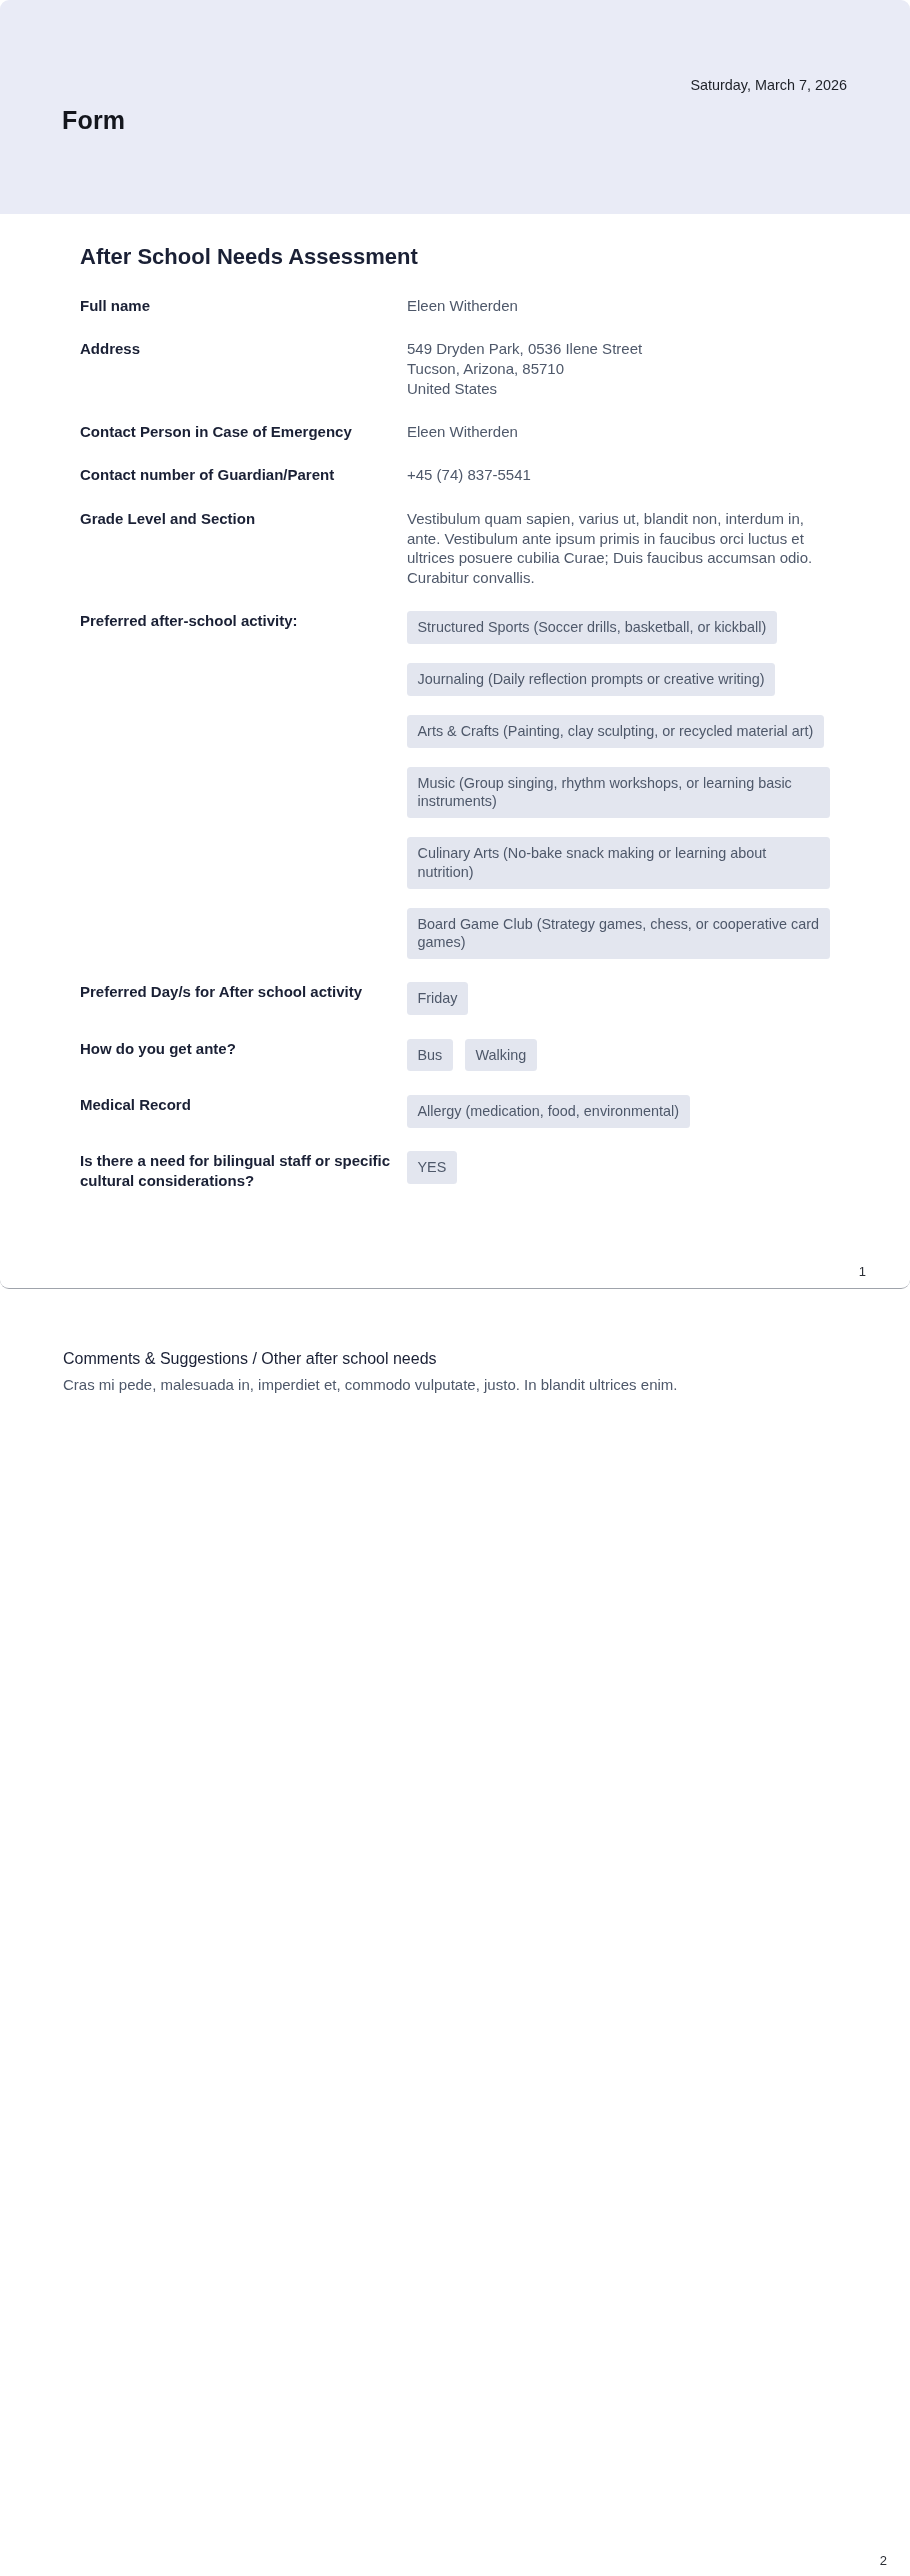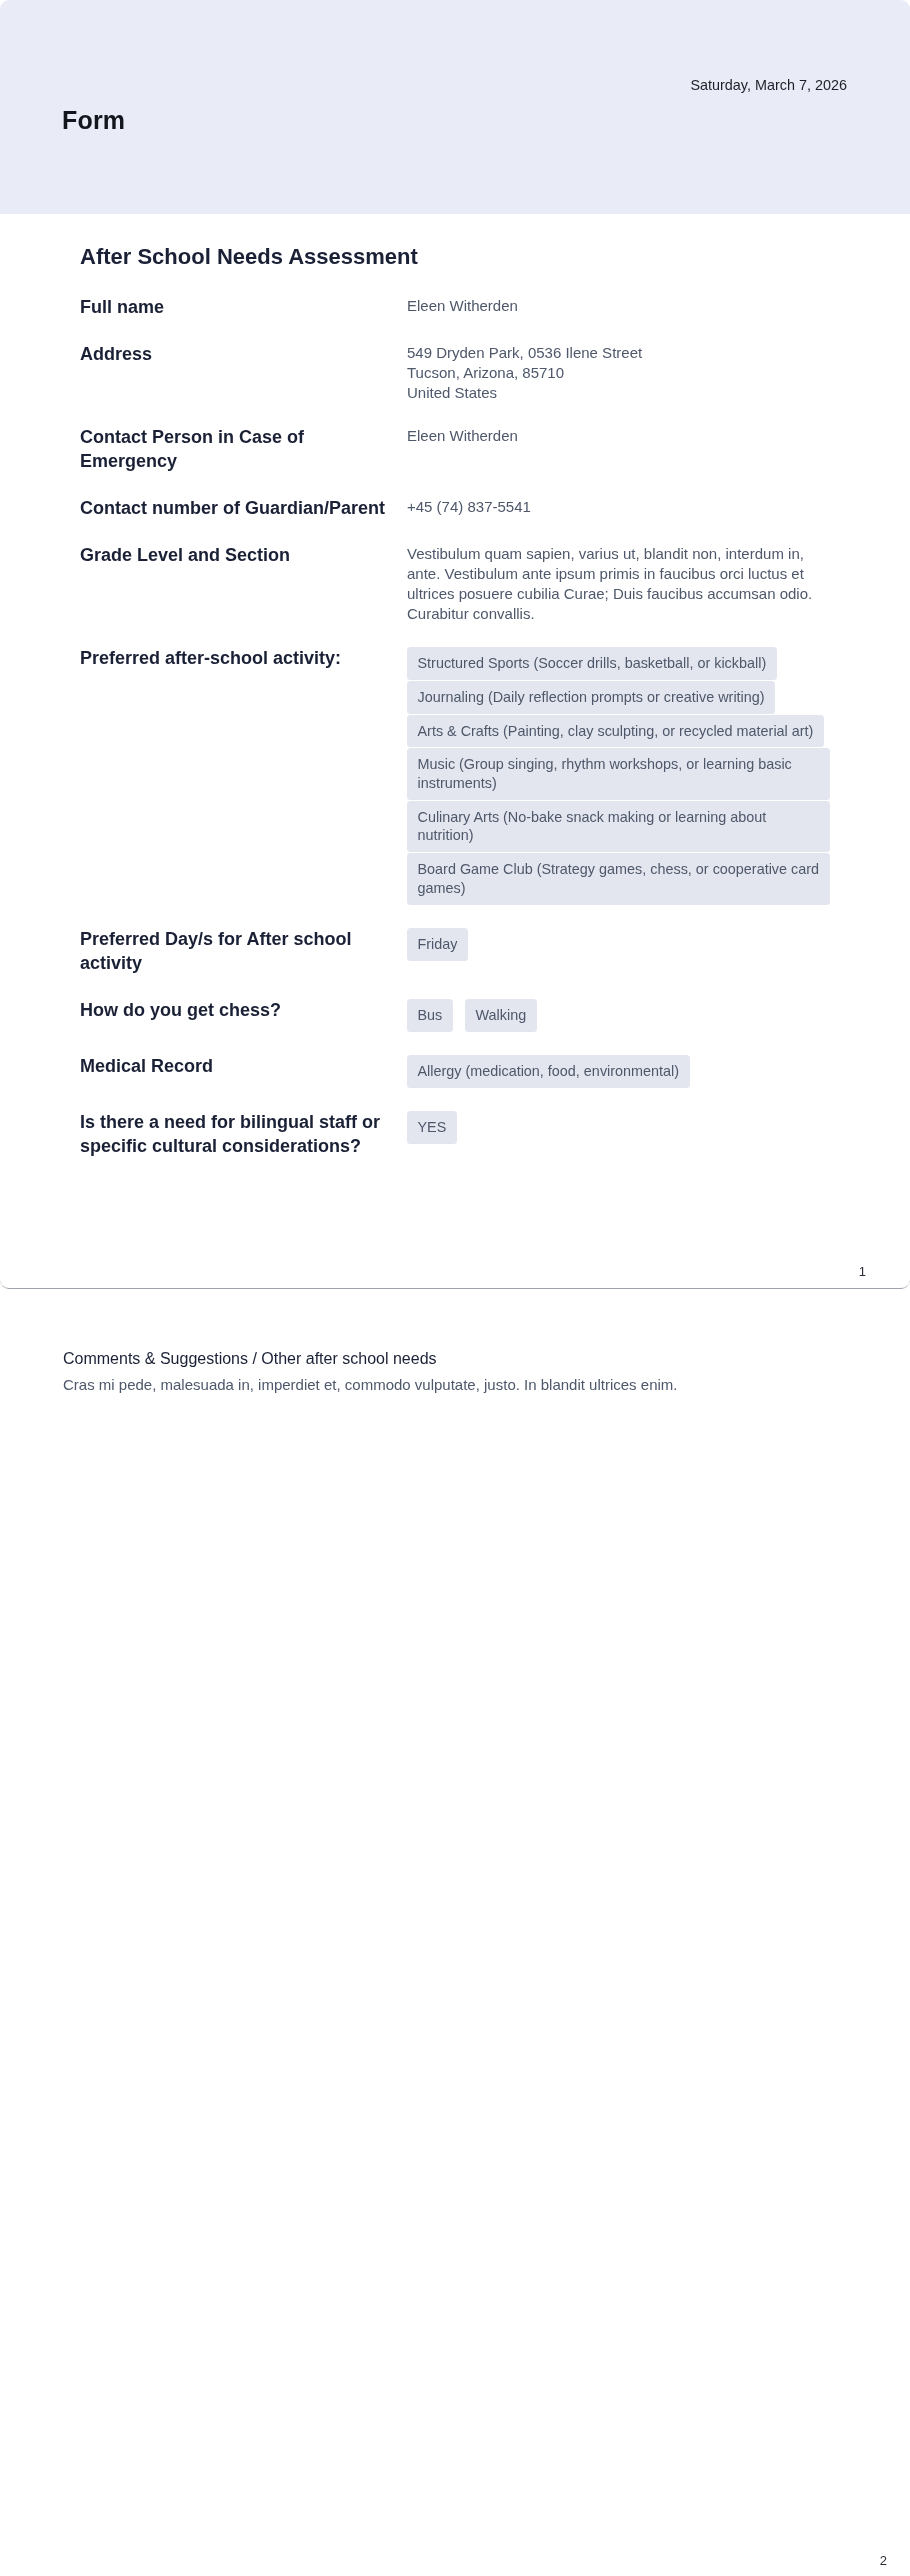--- a/index.html
+++ b/index.html
@@ -47,36 +47,36 @@
   .field-row {
     display:flex;
     align-items:flex-start;
     margin-bottom:23.5px;
   }
   .field-label {
     flex:0 0 327px;
     width:327px;
     padding-right:15.7px;
     font-weight:700;
-    font-size:18px;
+    font-size:15px;
     line-height:1.32;
     color:#1a2035;
   }
   .field-value {
     flex:1;
     min-width:0;
     font-size:15px;
     line-height:1.32;
     color:#4e586a;
   }
   .chips-stack {
     display:flex;
     flex-direction:column;
     align-items:flex-start;
-    gap:1px;
+    gap:19px;
   }
   .chips-inline {
     display:flex;
     flex-direction:row;
     gap:12.2px;
     text-align:center;
   }
   .chip {
     display:inline-block;
     background:#e3e6ef;
@@ -167,21 +167,21 @@
       </div>
 
       <div class="field-row">
         <div class="field-label">Preferred Day/s for After school activity</div>
         <div class="field-value chips-inline">
           <span class="chip">Friday</span>
         </div>
       </div>
 
       <div class="field-row">
-        <div class="field-label">How do you get chess?</div>
+        <div class="field-label">How do you get ante?</div>
         <div class="field-value chips-inline">
           <span class="chip">Bus</span>
           <span class="chip">Walking</span>
         </div>
       </div>
 
       <div class="field-row">
         <div class="field-label">Medical Record</div>
         <div class="field-value chips-inline">
           <span class="chip">Allergy (medication, food, environmental)</span>

